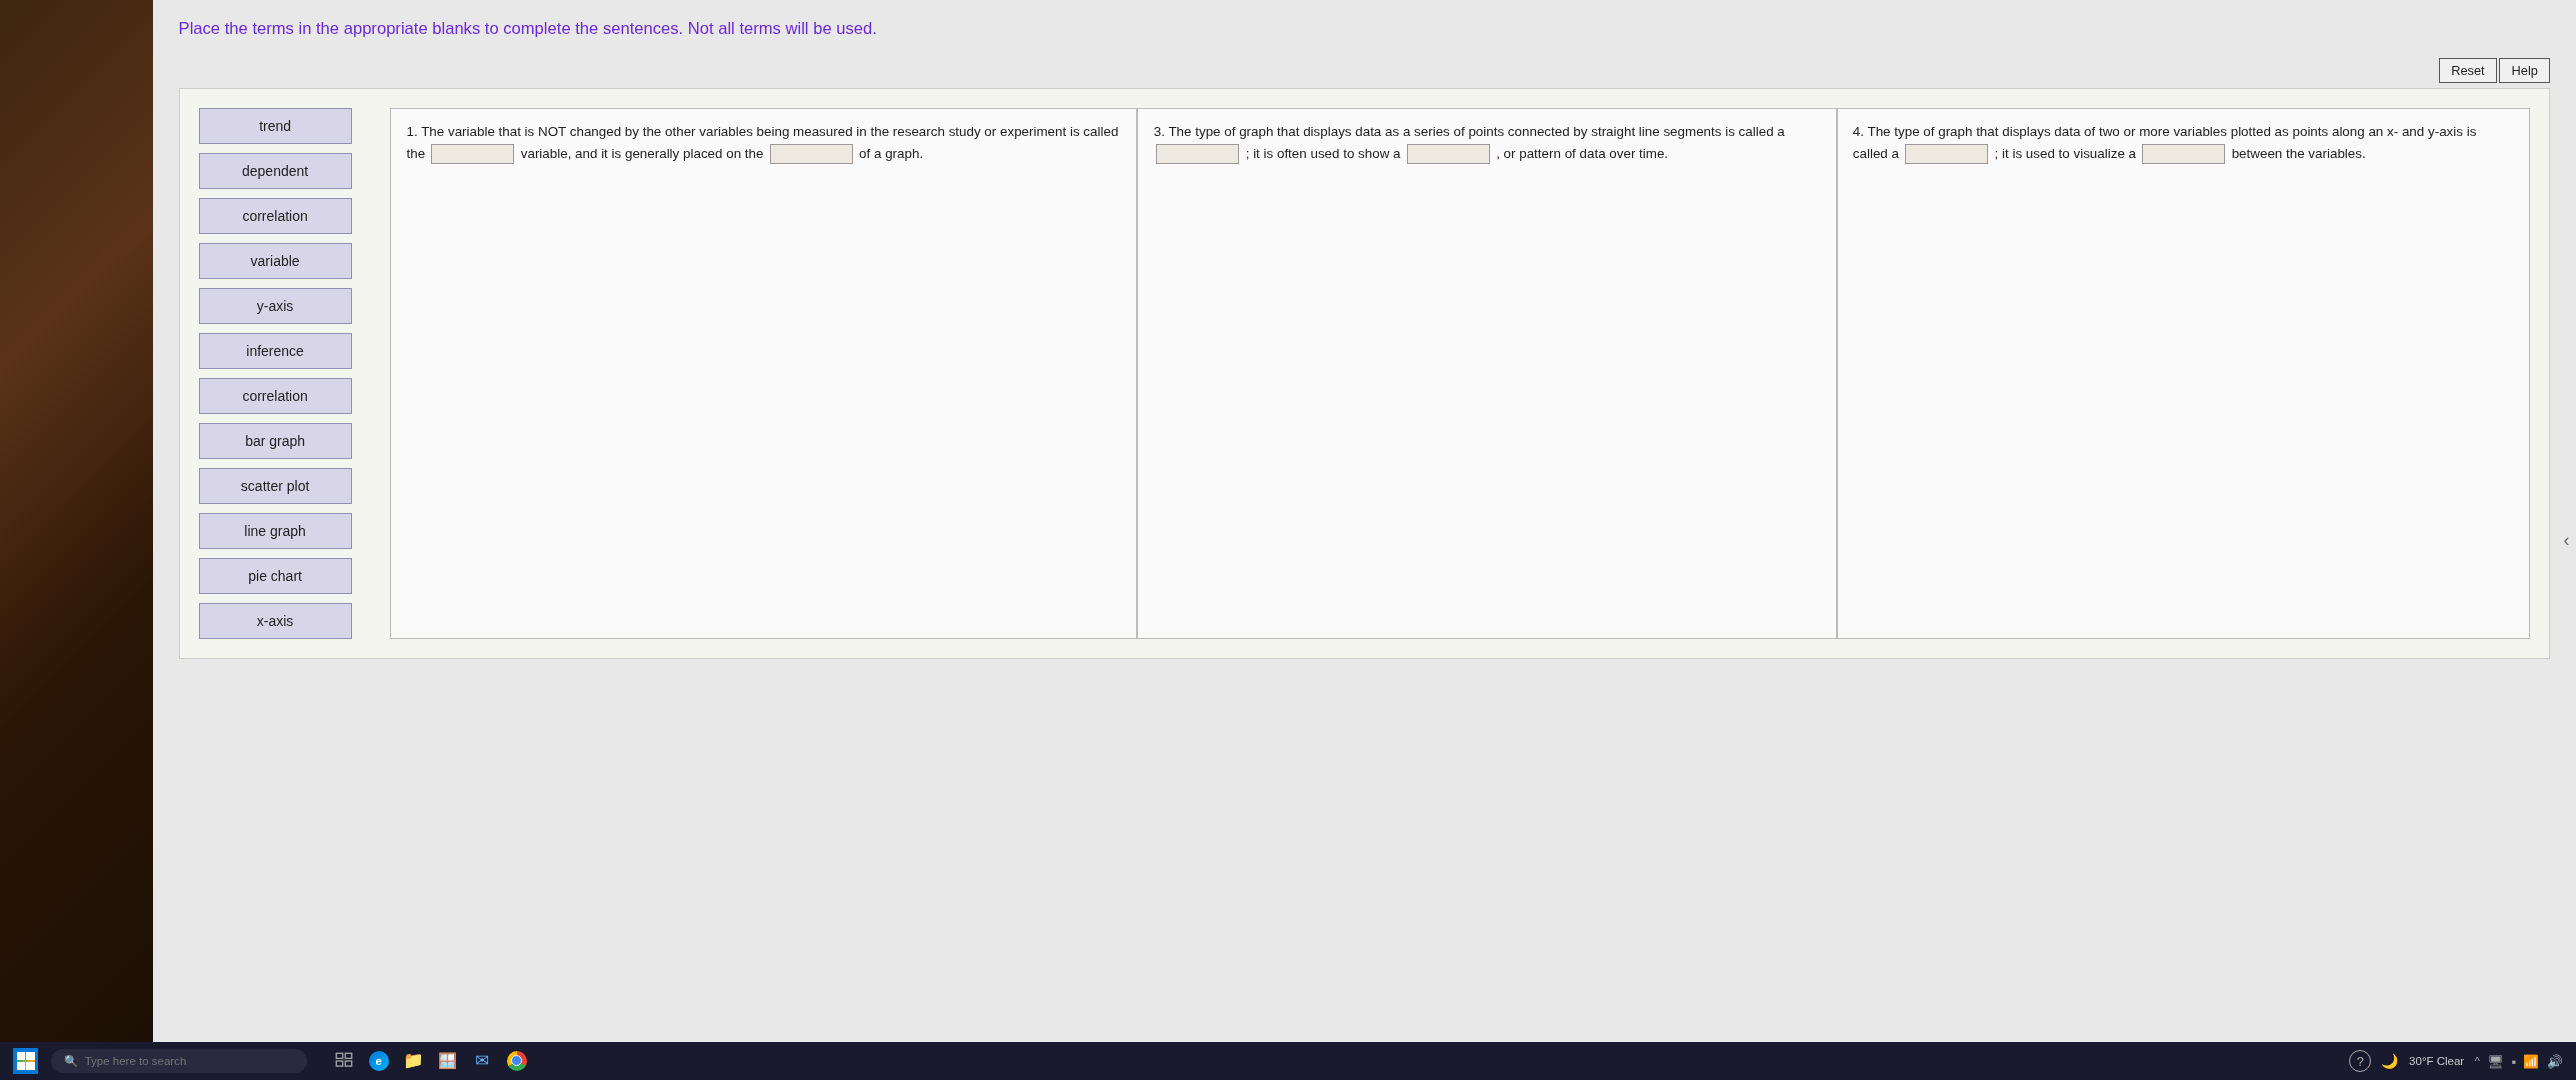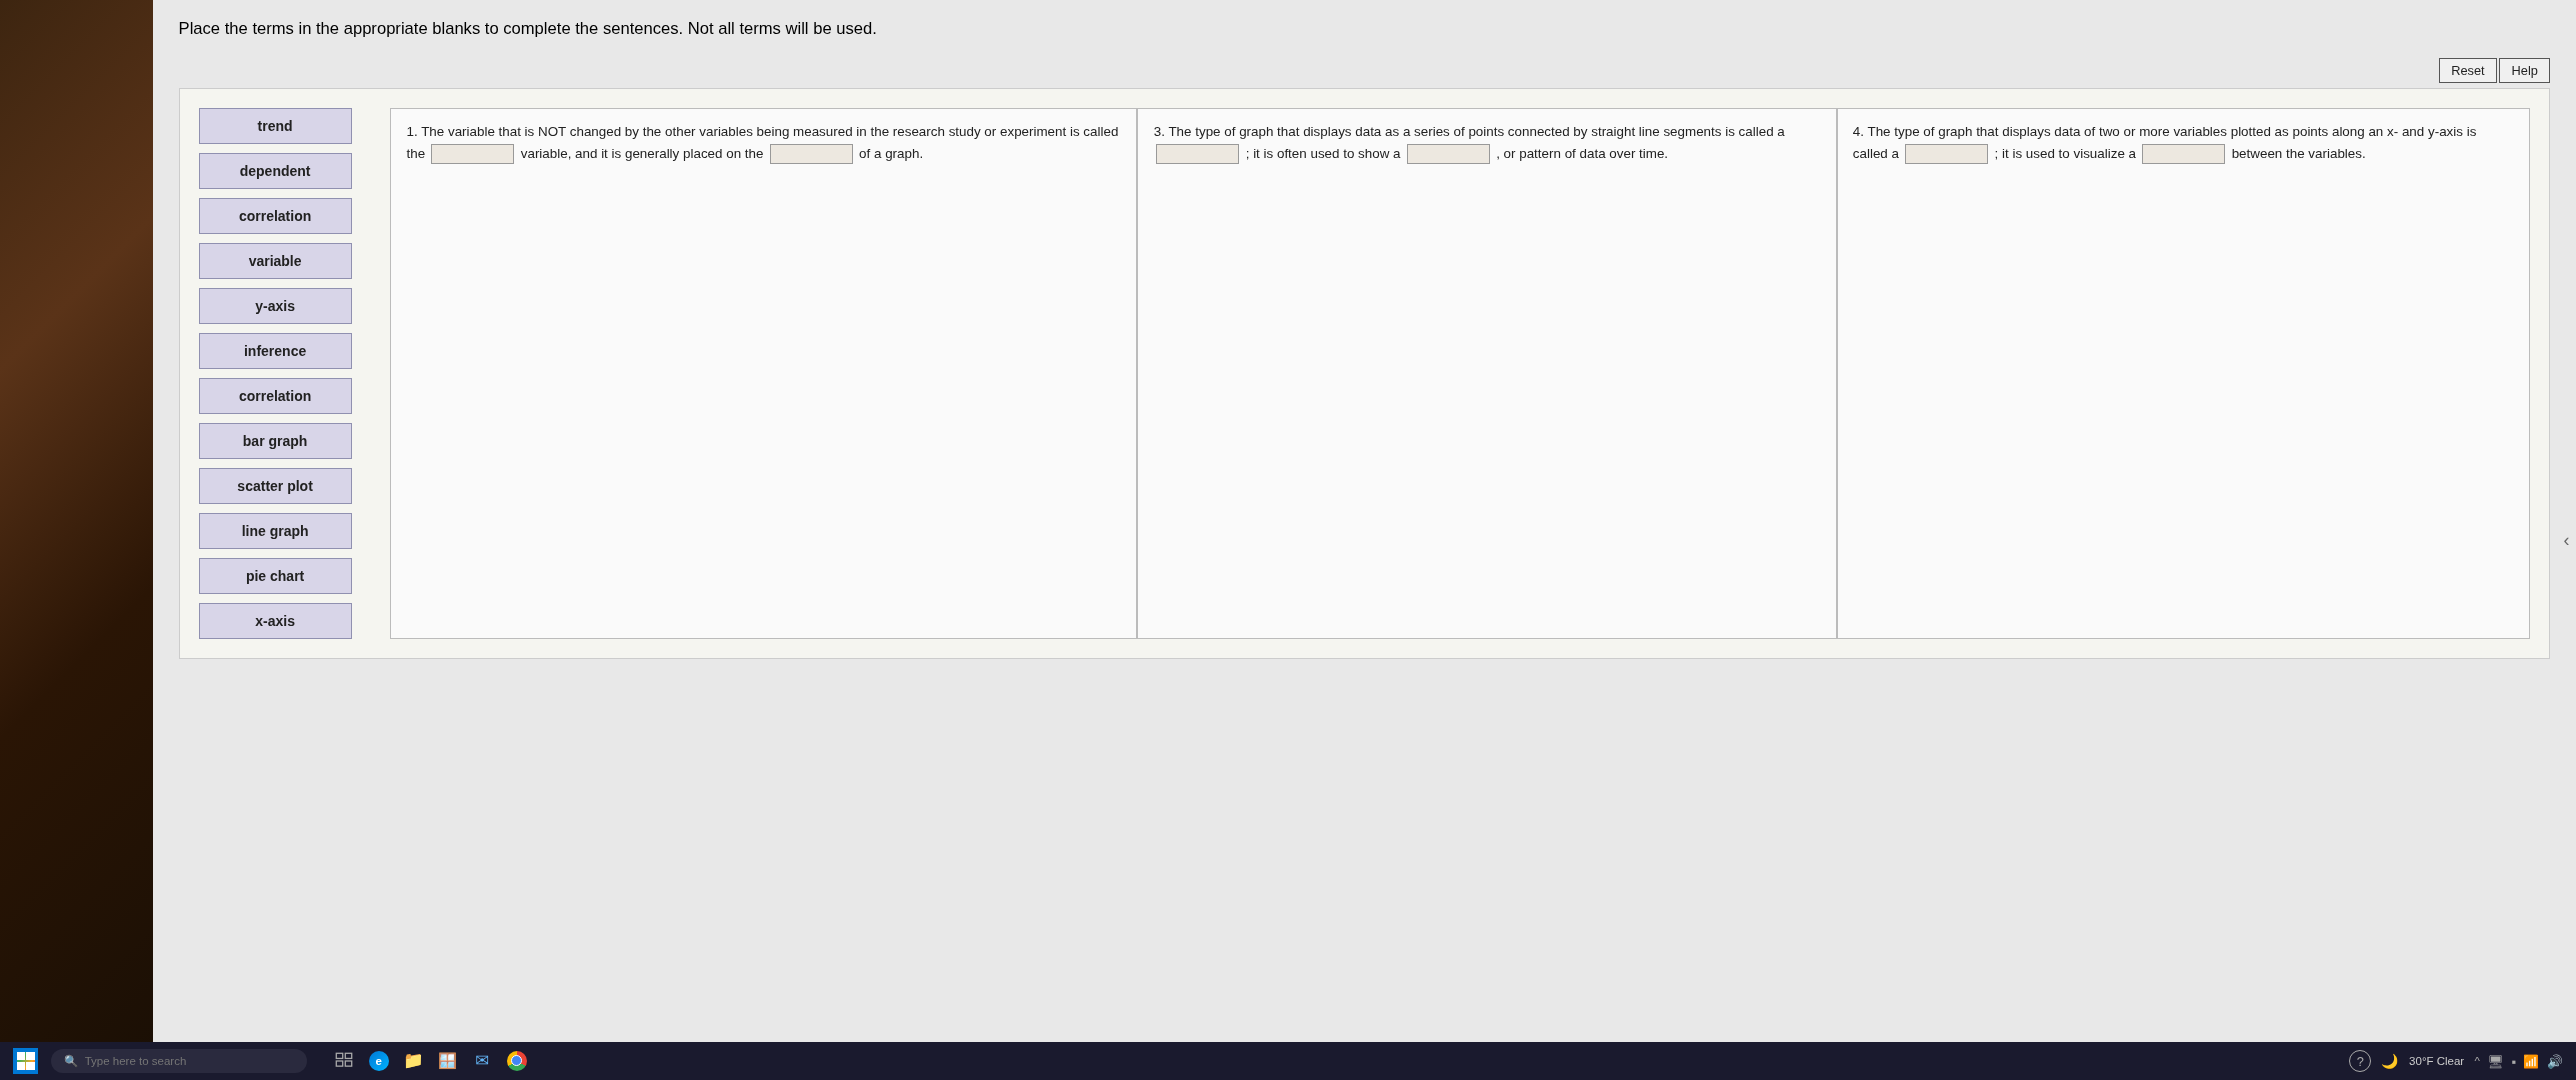--- a/index.html
+++ b/index.html
@@ -31,21 +31,21 @@
       background: #e8e8e8;
     }
 
     .content-wrapper {
       padding: 19px 25.6px;
     }
 
     .instruction-text {
       font-size: 16.6px;
       font-weight: normal;
-      color: #000000;
+      color: #6d28d9;
       margin-bottom: 19px;
     }
 
     .exercise-container {
       background: #f5f5f0;
       border: 0.6px solid #ccc;
       padding: 19px;
       display: flex;
       gap: 25.6px;
     }
@@ -60,21 +60,20 @@
 
     .term-btn {
       background: #d8d5e8;
       border: 0.6px solid #9090b0;
       padding: 9px 12.8px;
       font-size: 14px;
       color: #222;
       cursor: pointer;
       text-align: center;
       width: 153px;
-      font-weight: bold;
     }
 
     
     .sentences-column {
       flex: 1;
       display: flex;
       flex-direction: row;
       gap: 0;
     }
 

